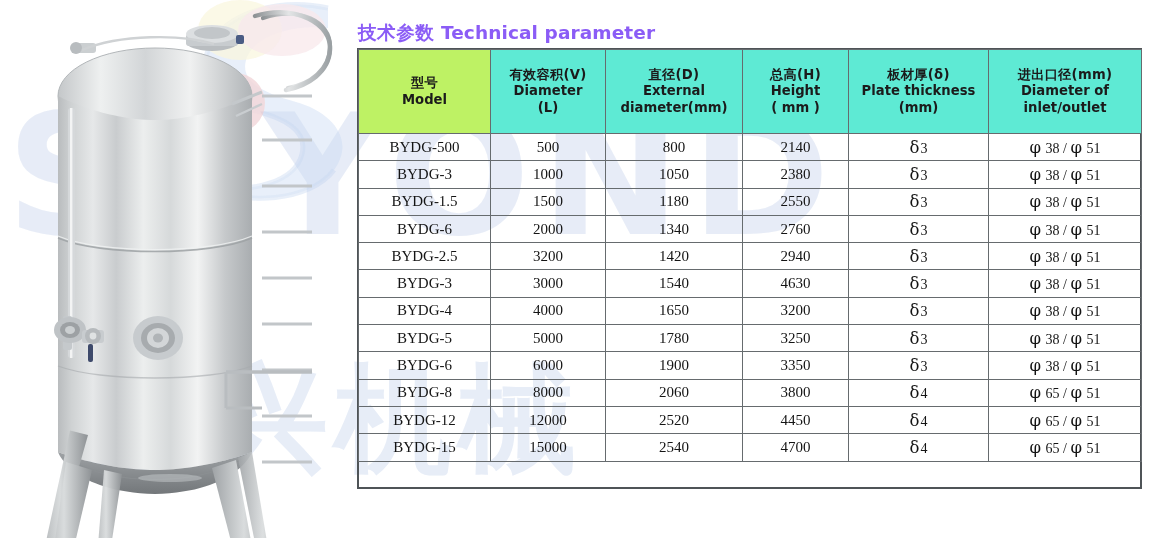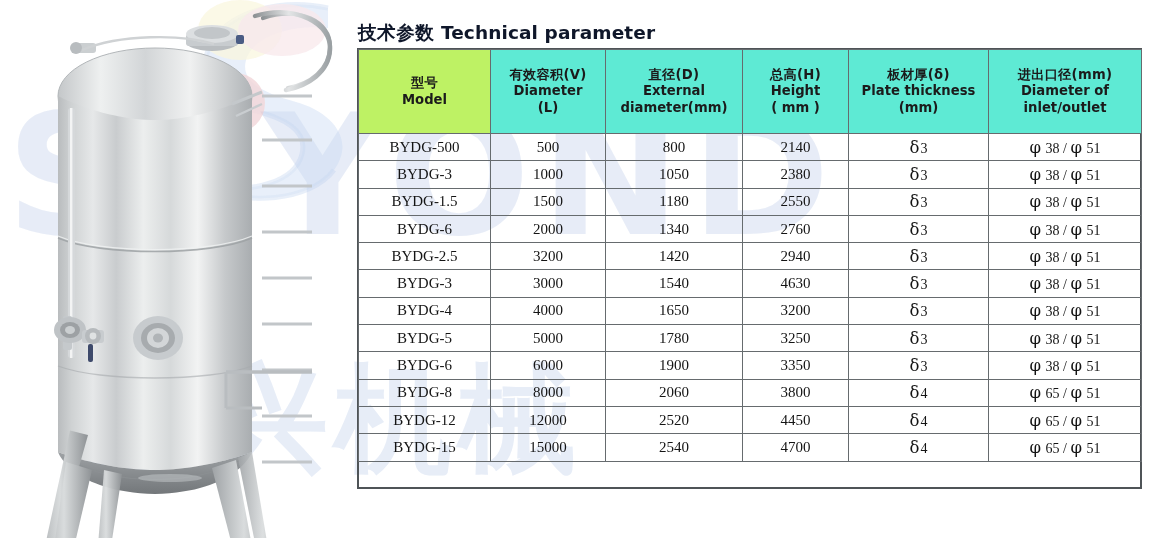--- a/index.html
+++ b/index.html
@@ -68,21 +68,21 @@
     position: absolute;
     left: 357px; top: 0;
     width: 817px; height: 538px;
   }
   #panel-title {
     position: absolute;
     left: 1px; top: 20px;
     font-family: "DejaVu Sans", sans-serif;
     font-size: 18.5px;
     font-weight: bold;
-    color: #0f172a;
+    color: #8b5cf6;
     letter-spacing: .1px;
     white-space: nowrap;
   }
   #panel-title .cjk { letter-spacing: .6px; }
 
   
   #spec-table {
     position: absolute;
     left: 1px; top: 49px;
     width: 783px;

